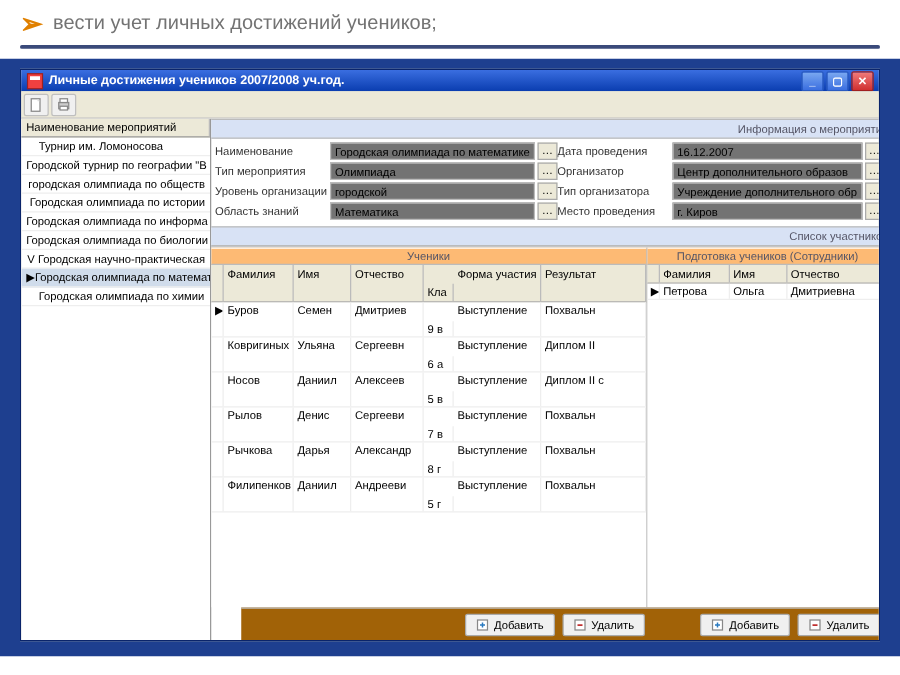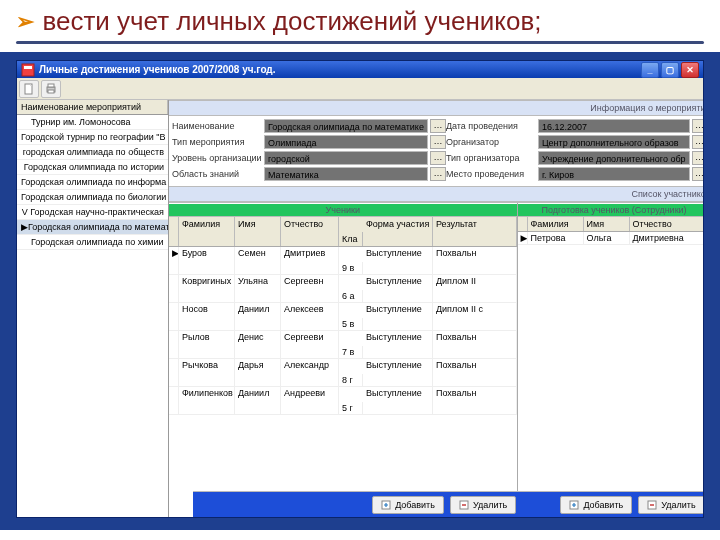--- a/index.html
+++ b/index.html
@@ -1,19 +1,19 @@
 <!DOCTYPE html>
 <html><head>
 <meta charset="utf-8">
 <style>
   * { box-sizing: border-box; margin: 0; padding: 0; }
   body { width: 720px; height: 540px; font-family: Tahoma, Arial, sans-serif; font-size: 10px; background: #fff; overflow: hidden; }
   .slide-header { background: #fff; padding: 6px 16px 4px; display: flex; align-items: center; gap: 8px; }
   .slide-header .arrow { color: #e08000; font-size: 22px; font-weight: bold; }
-  .slide-header .title { font-size: 26px; color: #7f1d1d; }
+  .slide-header .title { font-size: 16px; color: #737373; }
   .rule { height: 3px; background: #3a4a7a; margin: 0 16px 8px; border-radius: 2px; }
   .blue-area { background: #1e3f8f; padding: 8px 16px 12px; height: 478px; }
   .window { width: 100%; height: 100%; background: #ece9d8; border: 1px solid #0a246a; display: flex; flex-direction: column; }
   .titlebar { height: 17px; background: linear-gradient(#3a6ee0,#0a3db0); display: flex; align-items: center; padding: 0 4px; color: #fff; font-weight: bold; font-size: 10px; }
   .titlebar .appicon { width: 14px; height: 14px; margin-right: 4px; display: inline-flex; }
   .tb-spacer { flex: 1; }
   .win-btns { display: flex; gap: 2px; }
   .win-btn { width: 18px; height: 16px; background: linear-gradient(#7aa8f0,#3a6ee0); border: 1px solid #2a5bc0; border-radius: 2px; display: flex; align-items: center; justify-content: center; color: #fff; font-size: 9px; cursor: pointer; }
   .win-btn.close { background: linear-gradient(#f07a7a,#d03030); border-color: #a02020; }
   .toolbar { height: 22px; background: #ece9d8; border-bottom: 1px solid #c0c0c0; display: flex; align-items: center; padding: 0 2px; gap: 2px; }
@@ -31,28 +31,28 @@
   .band { background: #d8e2f5; border-top: 1px solid #bbb; border-bottom: 1px solid #bbb; text-align: right; font-size: 9px; color: #556; padding: 2px 0; }
   .info-grid { padding: 3px 3px; display: grid; grid-template-columns: 1fr 1fr; gap: 0 0; }
   .info-row { display: flex; align-items: center; font-size: 9px; margin-bottom: 2px; }
   .info-row .lbl { width: 92px; color: #333; white-space: nowrap; overflow: hidden; }
   .info-row .val { flex: 1; border: 1px solid #bbb; padding: 1px 3px; background: #737373; height: 14px; line-height: 12px; white-space: nowrap; overflow: hidden; }
   .info-row .dots { width: 16px; height: 14px; border: 1px solid #aaa; background: #ece9d8; margin-left: 2px; text-align: center; line-height: 10px; font-size: 9px; cursor: pointer; }
   .participants { flex: 1; display: flex; border-top: 1px solid #bbb; overflow: hidden; }
   .p-left { flex: 1.8; display: flex; flex-direction: column; border-right: 1px solid #aaa; }
   .p-right { flex: 1; display: flex; flex-direction: column; }
   .subband { display: flex; }
-  .subband .half { flex: 1; text-align: center; font-size: 9px; background: #22c55e; border-bottom: 1px solid #bbb; border-top: 1px solid #fff; padding: 1px 0; color: #556; }
+  .subband .half { flex: 1; text-align: center; font-size: 9px; background: #fdba74; border-bottom: 1px solid #bbb; border-top: 1px solid #fff; padding: 1px 0; color: #556; }
   .tbl-body { flex: 1; overflow: auto; background: #fff; }
   .prow { display: flex; font-size: 9px; border-bottom: 1px solid #eee; }
   .prow:first-child { border-top: none; }
   .pcell { padding: 1px 3px; border-right: 1px solid #eee; overflow: hidden; white-space: nowrap; }
   .phead { display: flex; background: #ece9d8; border-bottom: 1px solid #aaa; font-size: 9px; }
   .phead .pcell { border-right: 1px solid #bbb; padding: 2px 3px; }
-  .status { height: 26px; background: #1d4ed8; border-top: 1px solid #bbb; display: flex; margin-left: 24px; }
+  .status { height: 26px; background: #a16207; border-top: 1px solid #bbb; display: flex; margin-left: 24px; }
   .status .half { flex: 1; display: flex; align-items: center; justify-content: flex-end; gap: 6px; padding: 0 6px; }
   .sbtn { height: 18px; padding: 0 8px; border: 1px solid #aaa; background: #f0f0f0; border-radius: 2px; display: flex; align-items: center; gap: 4px; font-size: 9px; cursor: pointer; }
   .sbtn .bi { width: 10px; height: 10px; display: inline-flex; }
   .c-fam { width: 56px; } .c-name { width: 46px; } .c-otch { width: 58px; } .c-kl { width: 24px; margin-top: 15px; } .c-form { width: 70px; } .c-res { flex: 1; }
   .r-fam { width: 56px; } .r-name { width: 46px; } .r-otch { flex: 1; }
 </style>
 </head>
 <body>
 
 <div class="slide-header">

